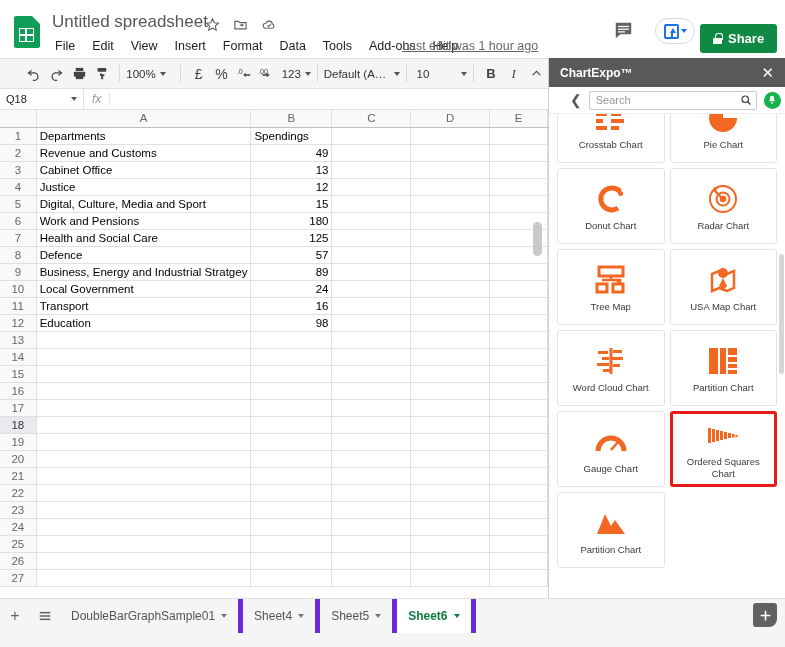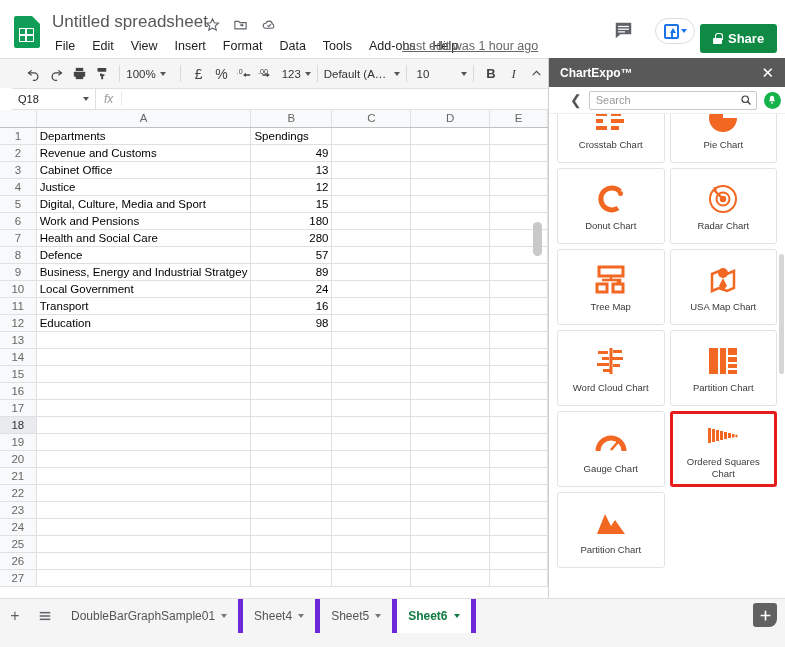--- a/index.html
+++ b/index.html
@@ -82,21 +82,21 @@
   .tb-ic { width: 26px; height: 24px; display: flex; align-items: center; justify-content: center; color: #444; cursor: pointer; font-size: 14px; }
   .tb-sep { width: 1px; height: 17px; background: #d8d8d8; margin: 0 6px; }
   .tb-txt { font-size: 11.5px; color: #333; cursor: pointer; display: flex; align-items: center; gap: 4px; white-space: nowrap; }
   .tb-caret { width: 0; height: 0; border-left: 3.5px solid transparent; border-right: 3.5px solid transparent; border-top: 4px solid #555; }
   .zoom-box { min-width: 48px; text-align: left; }
   .font-box { width: 66px; overflow: hidden; text-overflow: ellipsis; }
   .size-box { width: 26px; text-align: left; }
 
   
   .formulabar {
-    position: absolute; left: 12px; top: 88px; width: 548px; height: 22px;
+    position: absolute; left: 0; top: 88px; width: 548px; height: 22px;
     background: #fff; border-top: 1px solid #e0e0e0; border-bottom: 1px solid #e0e0e0;
     display: flex; align-items: center; justify-content: flex-end;
   }
   .namebox {
     width: 84px; height: 100%; border-right: 1px solid #e0e0e0;
     display: flex; align-items: center; padding: 0 6px; justify-content: space-between;
   }
   .namebox span { font-size: 11px; color: #222; }
   .fxlabel { font-size: 12px; color: #9a9a9a; font-style: italic; padding: 0 8px; border-right: 1px solid #e8e8e8; }
   .fbinput { flex: 1; font-size: 11px; color: #222; padding-left: 7px; }
@@ -389,21 +389,21 @@
             <th class="rowhead">6</th>
             <td class="cell cA">Work and Pensions</td>
             <td class="cell cB num">180</td>
             <td class="cell cC"></td>
             <td class="cell cD"></td>
             <td class="cell cE"></td>
           </tr>
           <tr>
             <th class="rowhead">7</th>
             <td class="cell cA">Health and Social Care</td>
-            <td class="cell cB num">280</td>
+            <td class="cell cB num">125</td>
             <td class="cell cC"></td>
             <td class="cell cD"></td>
             <td class="cell cE"></td>
           </tr>
           <tr>
             <th class="rowhead">8</th>
             <td class="cell cA">Defence</td>
             <td class="cell cB num">57</td>
             <td class="cell cC"></td>
             <td class="cell cD"></td>

